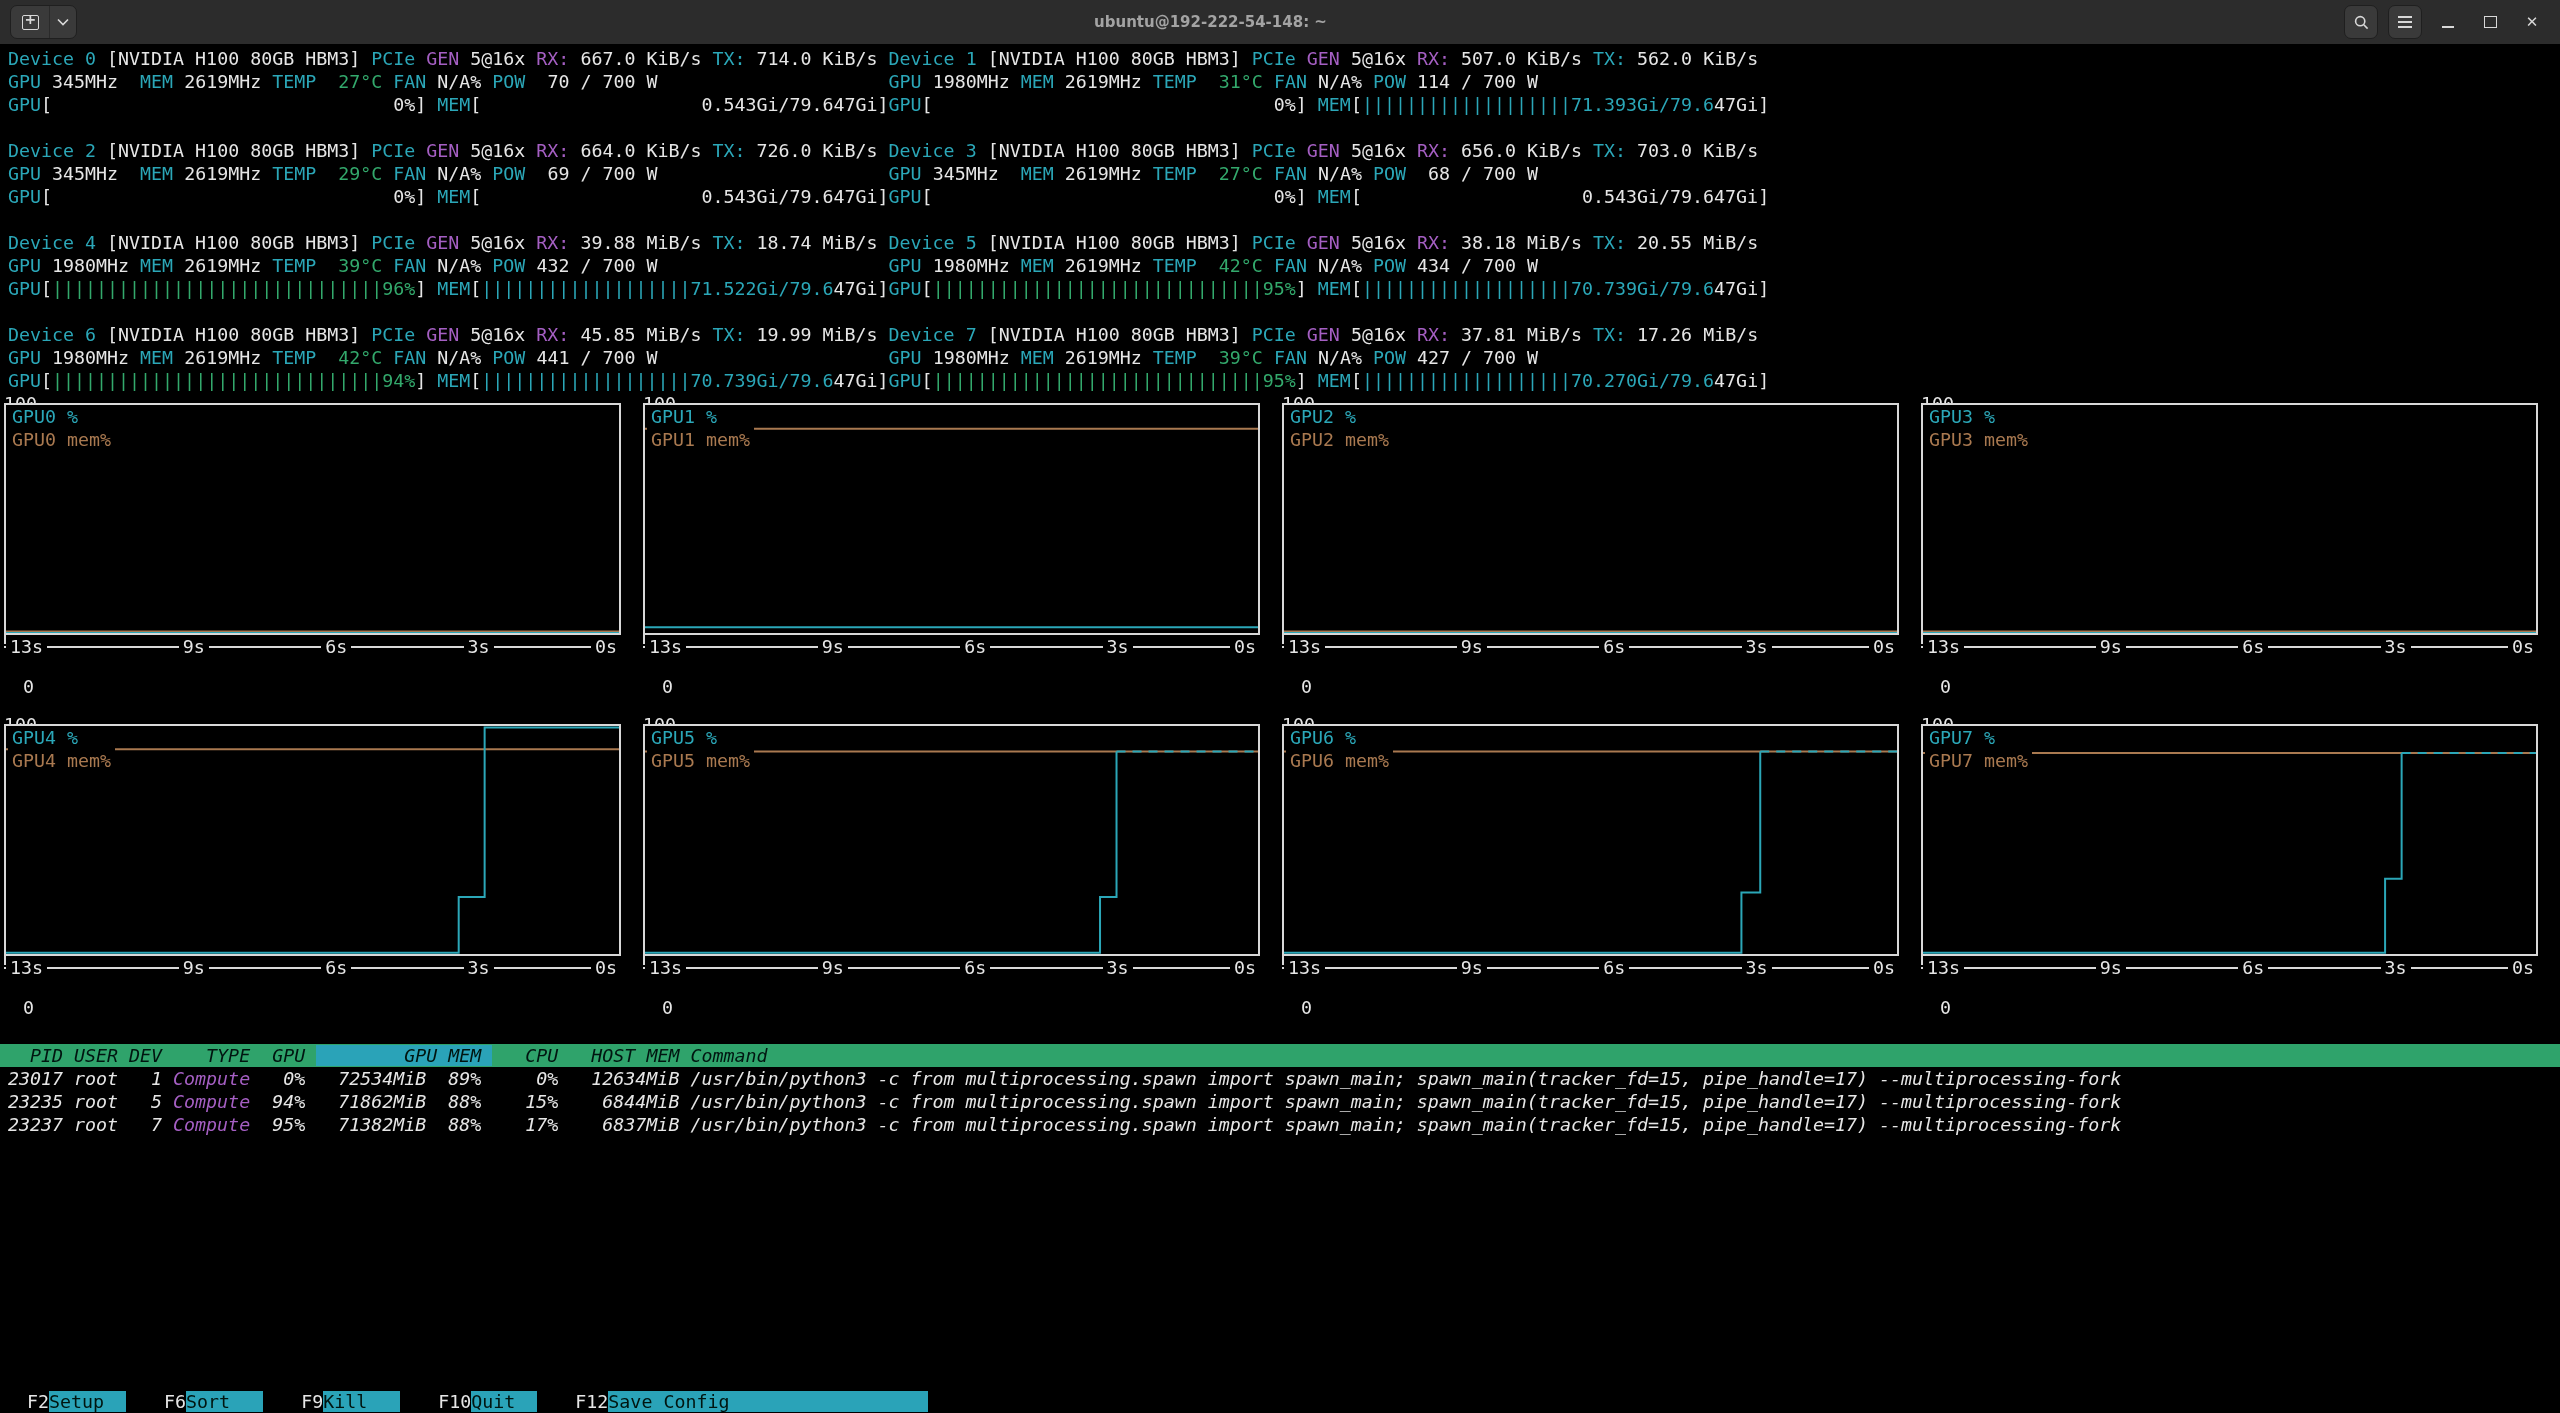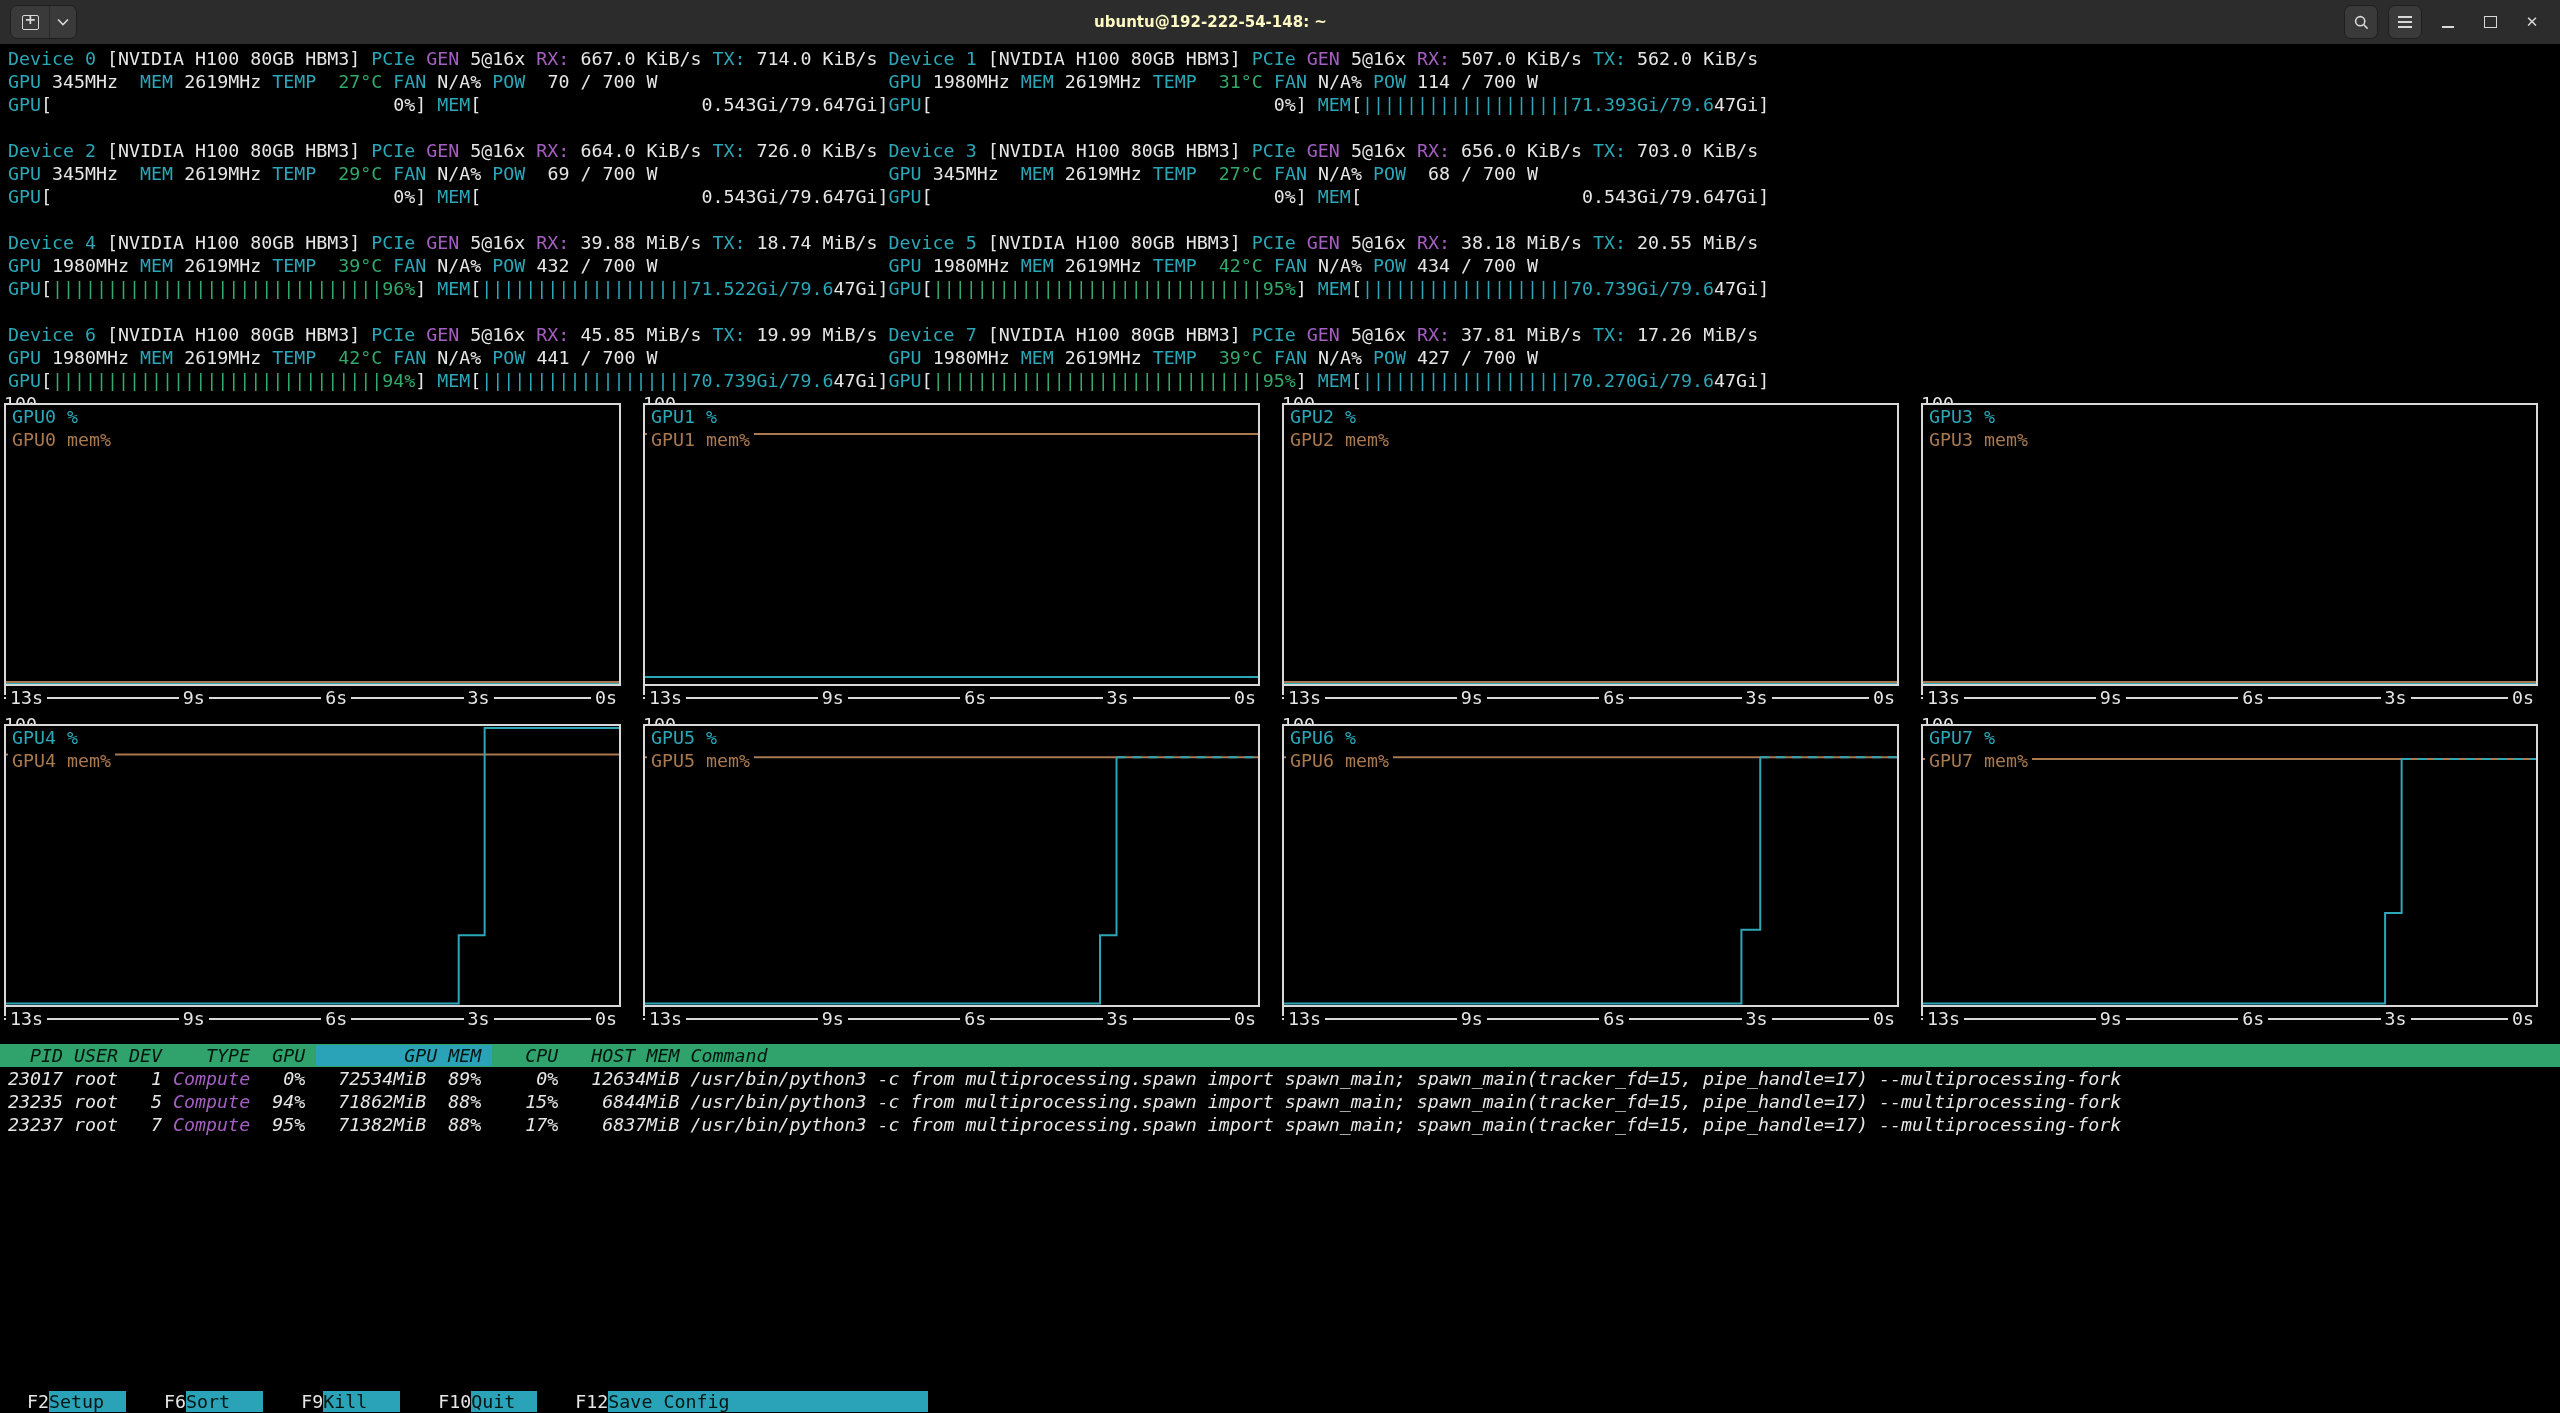--- a/index.html
+++ b/index.html
@@ -8,21 +8,21 @@
   
   #titlebar{position:absolute;top:0;left:0;right:0;height:44px;background:#2c2c2c;
             border-bottom:1px solid #1b1b1b;display:flex;align-items:center;
             font-family:"DejaVu Sans",sans-serif;}
   .tab-group{display:flex;margin-left:10px;border:1px solid #1f1f1f;border-radius:7px;
              background:#3a3a3a;height:32px;align-items:center;}
   .tab-btn{width:38px;height:32px;display:flex;align-items:center;justify-content:center;cursor:pointer;}
   .tab-btn + .tab-btn{border-left:1px solid #2a2a2a;width:26px;}
   .newtab-box{width:15px;height:13px;border:1.5px solid #d8d8d8;border-radius:2px;position:relative;}
   .newtab-box:before{content:"+";position:absolute;left:2px;top:-5px;color:#d8d8d8;font-size:14px;font-weight:bold;}
-  #win-title{flex:1;text-align:center;color:#fef9c3;font-size:15px;font-weight:bold;}
+  #win-title{flex:1;text-align:center;color:#a3a3a3;font-size:15px;font-weight:bold;}
   .win-btns{display:flex;align-items:center;gap:10px;margin-right:12px;}
   .wbtn{width:32px;height:32px;border-radius:7px;display:flex;align-items:center;
         justify-content:center;color:#d8d8d8;cursor:pointer;}
   .wbtn.boxed{background:#3a3a3a;border:1px solid #1f1f1f;}
   .hamburger{display:flex;flex-direction:column;gap:3px;}
   .hamburger i{display:block;width:14px;height:2px;background:#d8d8d8;}
   .min-bar{width:12px;height:2px;background:#d8d8d8;margin-top:10px;}
   .max-box{width:11px;height:10px;border:1.5px solid #d8d8d8;}
   .close-x{font-size:15px;}
   
@@ -32,21 +32,21 @@
   #devices{position:absolute;top:3px;left:8px;}
   .c{color:var(--cyan);} .g{color:var(--green);} .m{color:var(--magenta);}
   .w{color:var(--white);} .o{color:var(--orange);}
   
   #charts{position:absolute;top:359px;left:4px;width:2556px;}
   .chart-row{display:flex;height:307px;margin-bottom:14px;}
   .chart-cell{width:639px;display:flex;flex-direction:column;}
   .ylab{width:34px;position:relative;font-size:18.3px;}
   .ylab span{position:absolute;right:4px;left:0;text-align:right;color:var(--white);}
   .plotwrap{flex:1;margin-right:22px;display:flex;flex-direction:column;}
-  .plot{height:283px;border:2px solid #d8d8d8;box-sizing:border-box;position:relative;background:#000;}
+  .plot{height:232px;border:2px solid #d8d8d8;box-sizing:border-box;position:relative;background:#000;}
   .plot svg{position:absolute;left:0;top:0;width:100%;height:100%;}
   .legend{position:absolute;top:0;left:2px;z-index:2;}
   .legend div{background:#000;height:23px;line-height:23px;padding:0 4px;white-space:pre;}
   .xaxis{height:24px;position:relative;}
   .axline{position:absolute;top:11px;left:0;right:0;height:2px;background:#d8d8d8;}
   .etick{position:absolute;top:0;width:2px;height:9px;background:#d8d8d8;}
   .xaxis span{position:absolute;top:0;background:#000;padding:0 4px;color:var(--white);line-height:23px;}
   
   #ptable{position:absolute;top:1000px;left:0;right:0;font-style:italic;}
   #ptable .tline{padding-left:8px;}

